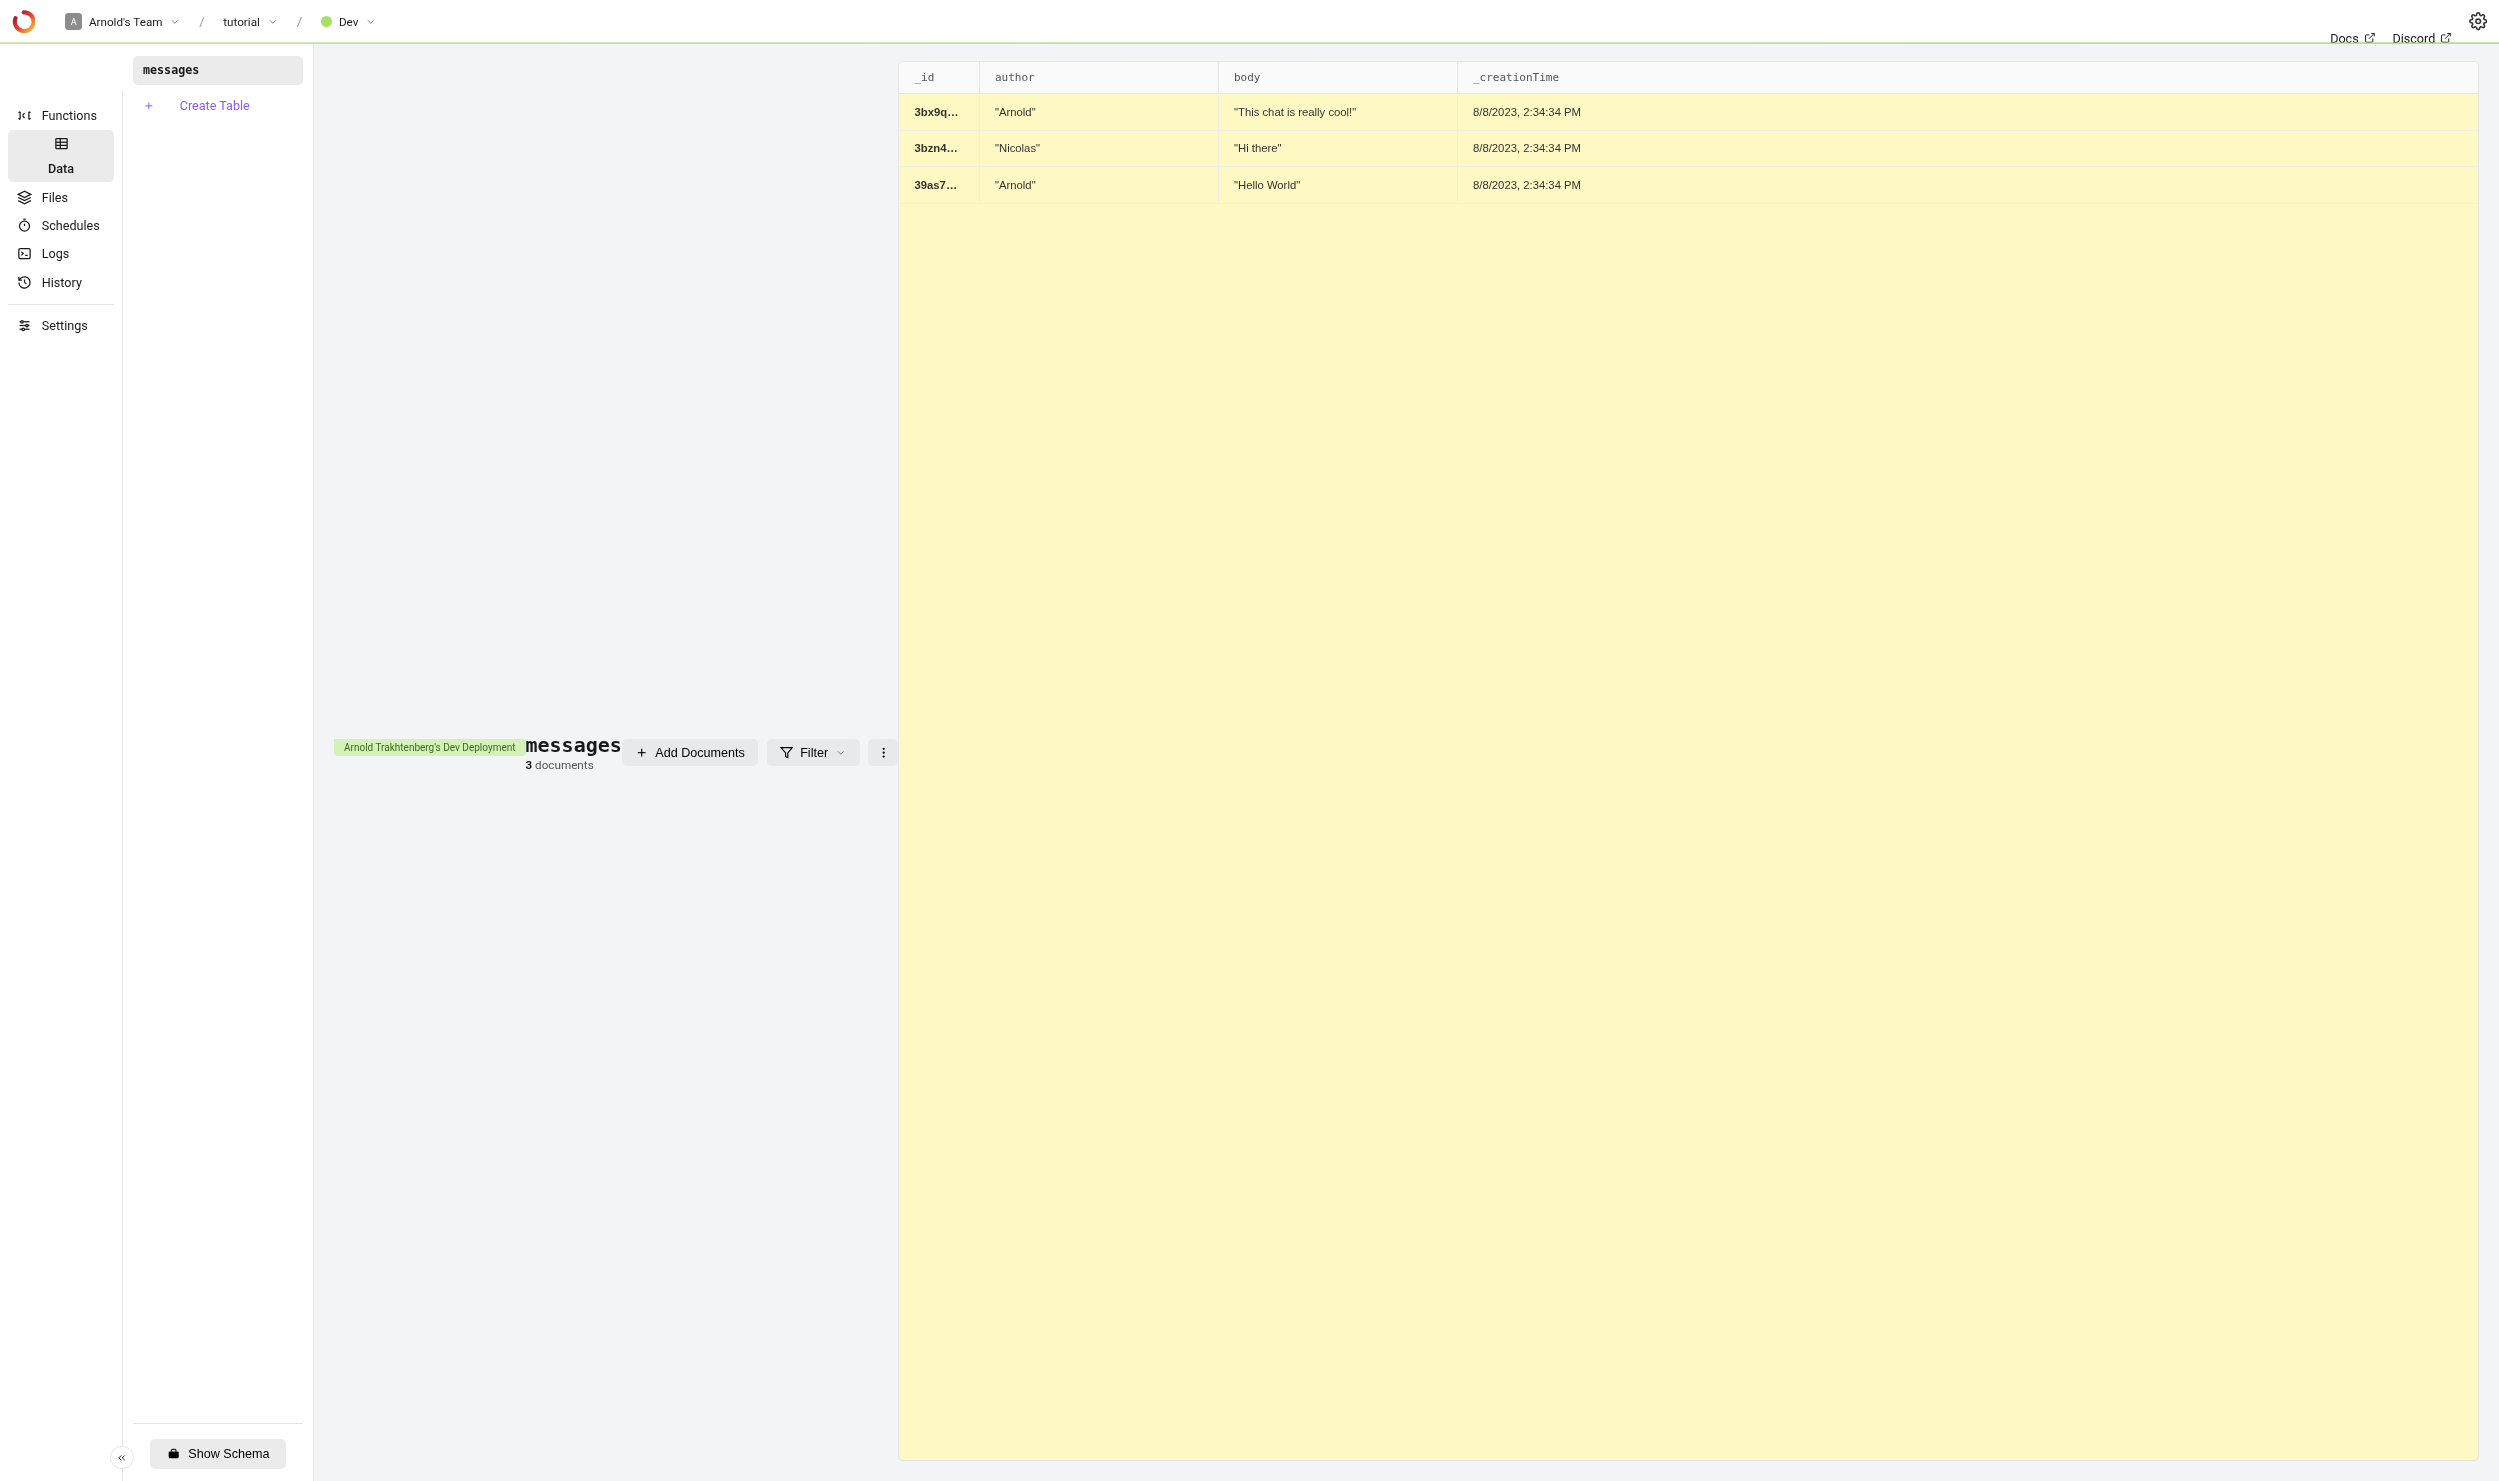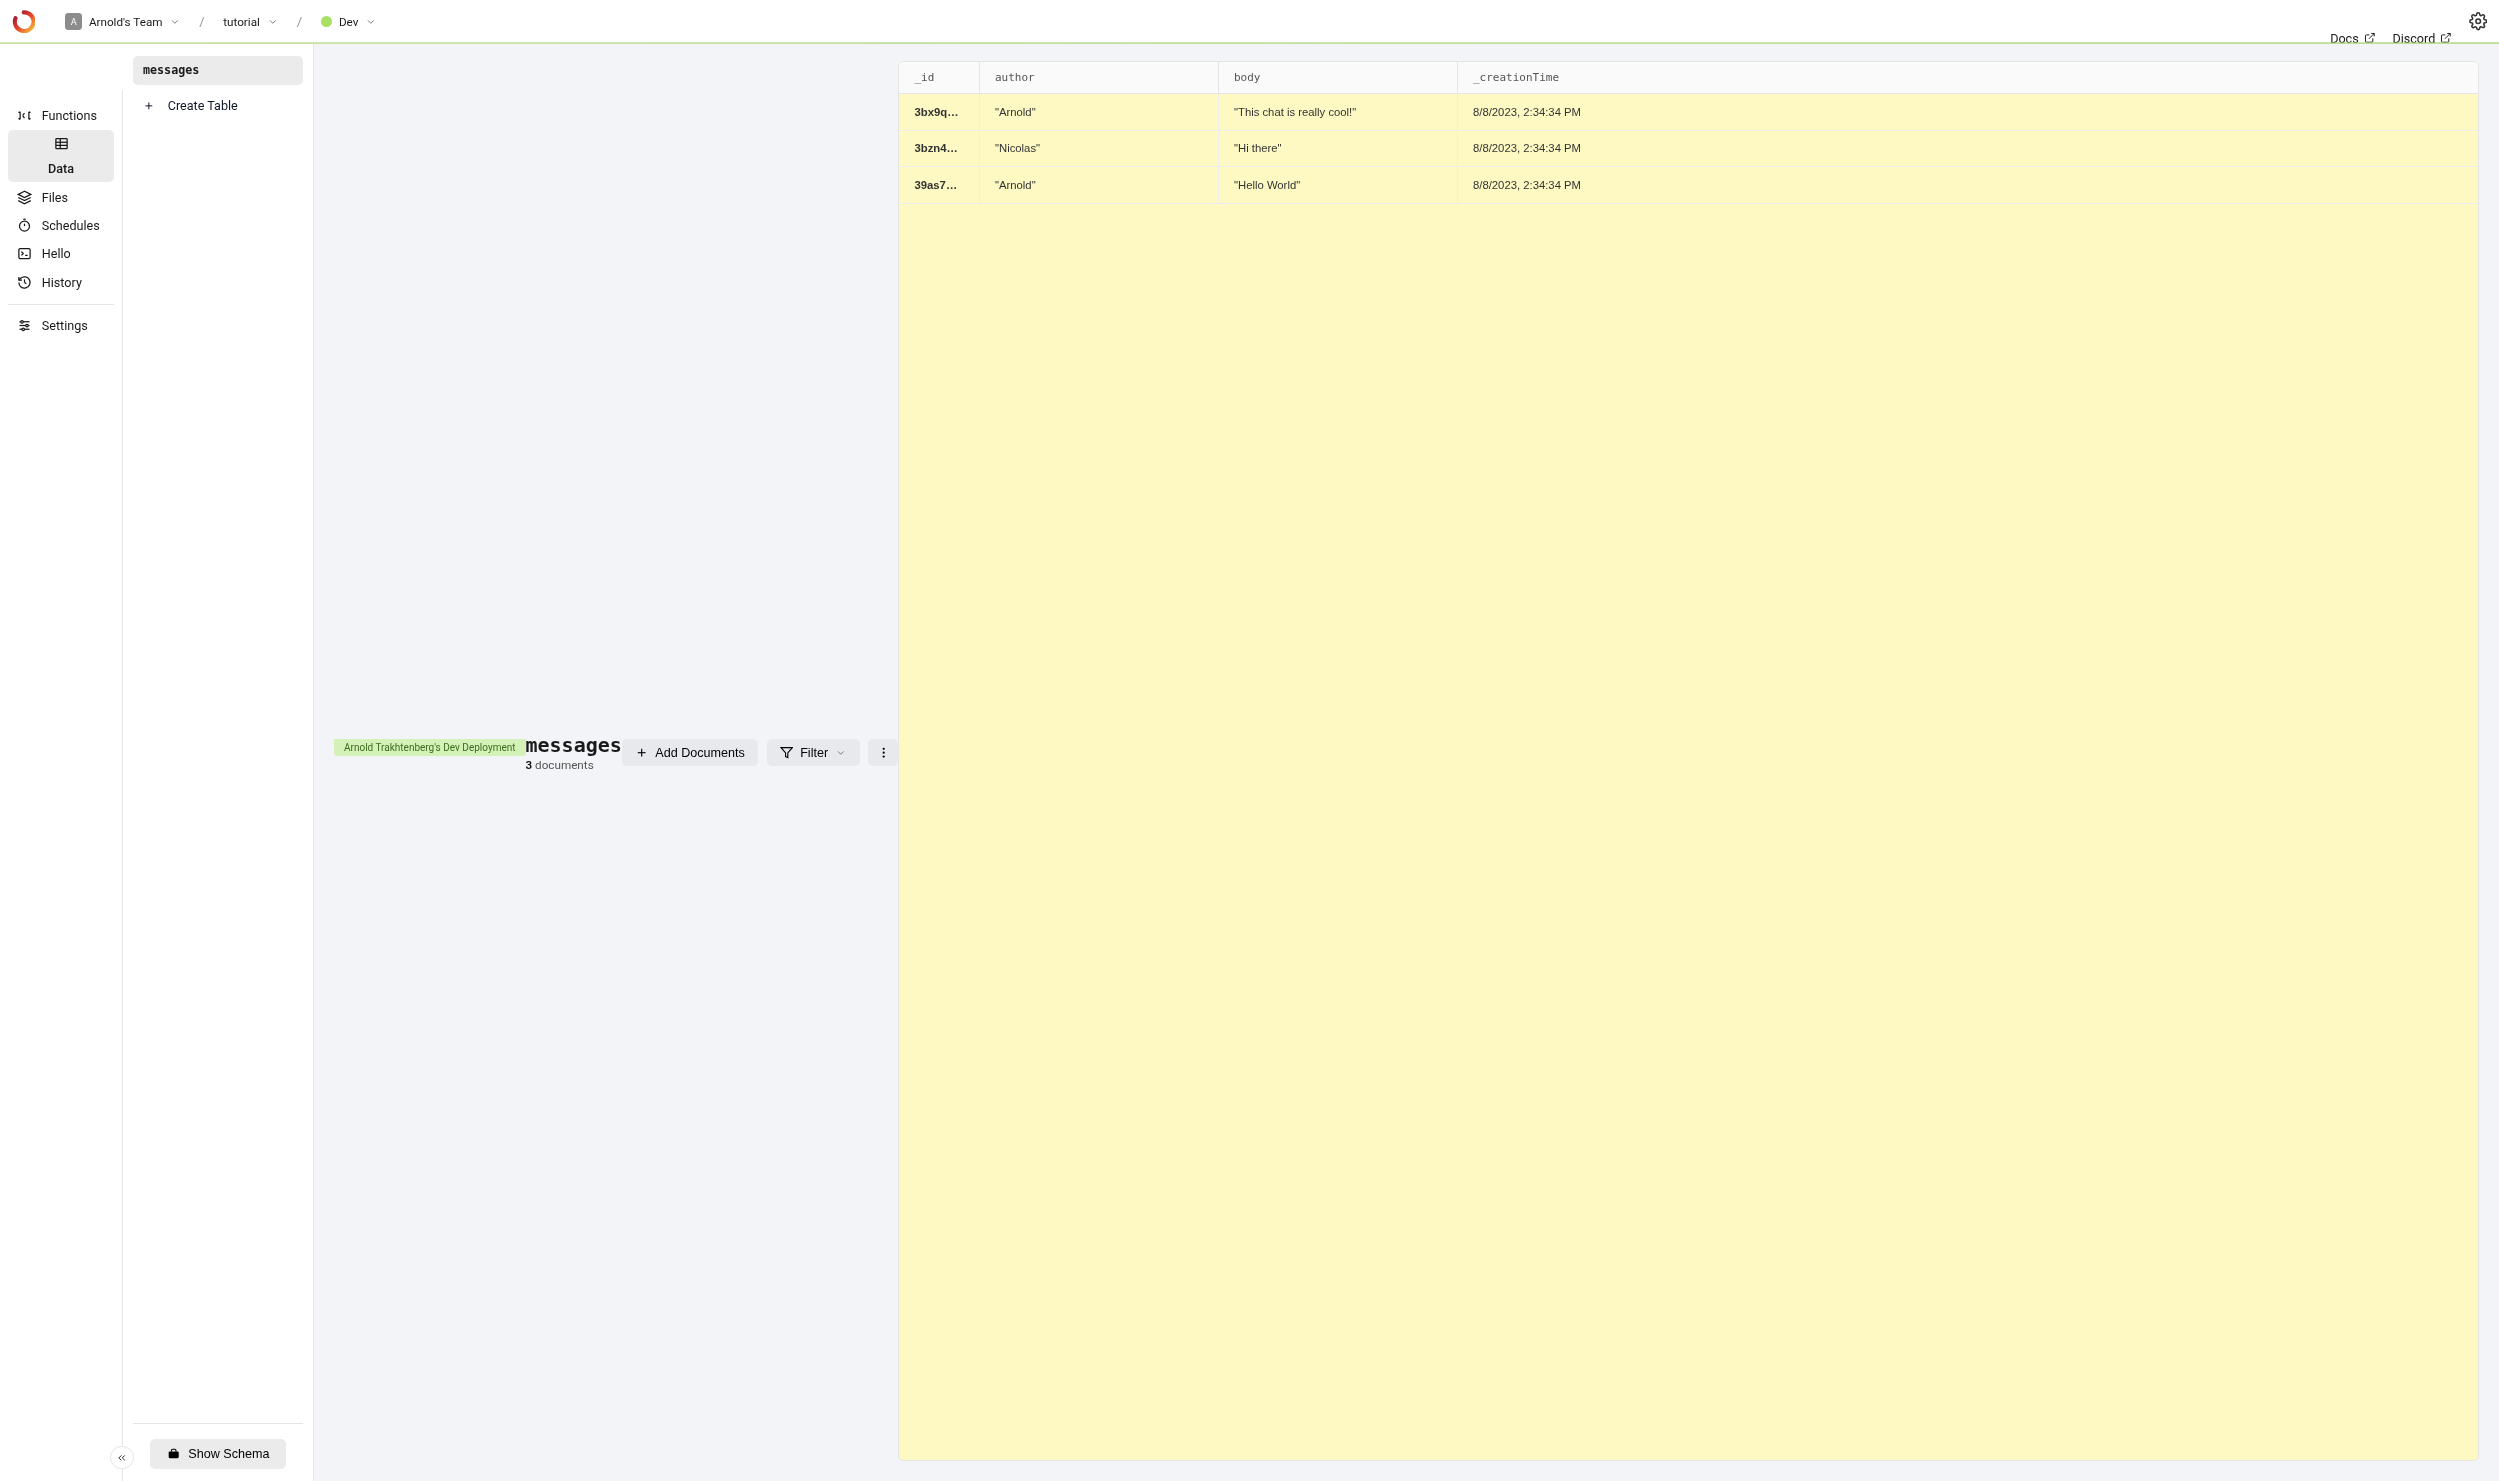--- a/index.html
+++ b/index.html
@@ -141,23 +141,23 @@
   border-radius: 5px;
   cursor: pointer;
   font-family: ui-monospace, Menlo, Monaco, monospace;
   font-size: 11.7px;
   font-weight: 600;
 }
 .table-item.active { background: #ebebeb; }
 .create-table-btn {
   display: flex;
   align-items: center;
-  gap: 13px;
+  gap: 25px;
   padding: 8.4px 10px;
-  color: #0f172a;
+  color: #8b5cf6;
   cursor: pointer;
   font-size: 12.6px;
   margin-top: 5px;
 }
 .tables-panel-footer {
   margin-top: auto;
   border-top: 0.8px solid #e5e5e5;
   padding-top: 15px;
   display: flex;
   justify-content: center;
@@ -362,21 +362,21 @@
           <line x1="10" y1="2" x2="14" y2="2"></line>
         </svg>
       <span>Schedules</span>
     </div>
     <div class="nav-item">
       <svg class="nav-icon" viewBox="0 0 24 24" fill="none" stroke="currentColor" stroke-width="2">
           <rect x="3" y="4" width="18" height="16" rx="2"></rect>
           <polyline points="7 9 10 12 7 15"></polyline>
           <line x1="13" y1="15" x2="17" y2="15"></line>
         </svg>
-      <span>Hello</span>
+      <span>Logs</span>
     </div>
     <div class="nav-item">
       <svg class="nav-icon" viewBox="0 0 24 24" fill="none" stroke="currentColor" stroke-width="2">
           <path d="M3 12 a9 9 0 1 0 3-6.7 L3 8"></path>
           <polyline points="3 3 3 8 8 8"></polyline>
           <line x1="12" y1="7" x2="12" y2="12"></line>
           <line x1="12" y1="12" x2="15" y2="14"></line>
         </svg>
       <span>History</span>
     </div>

